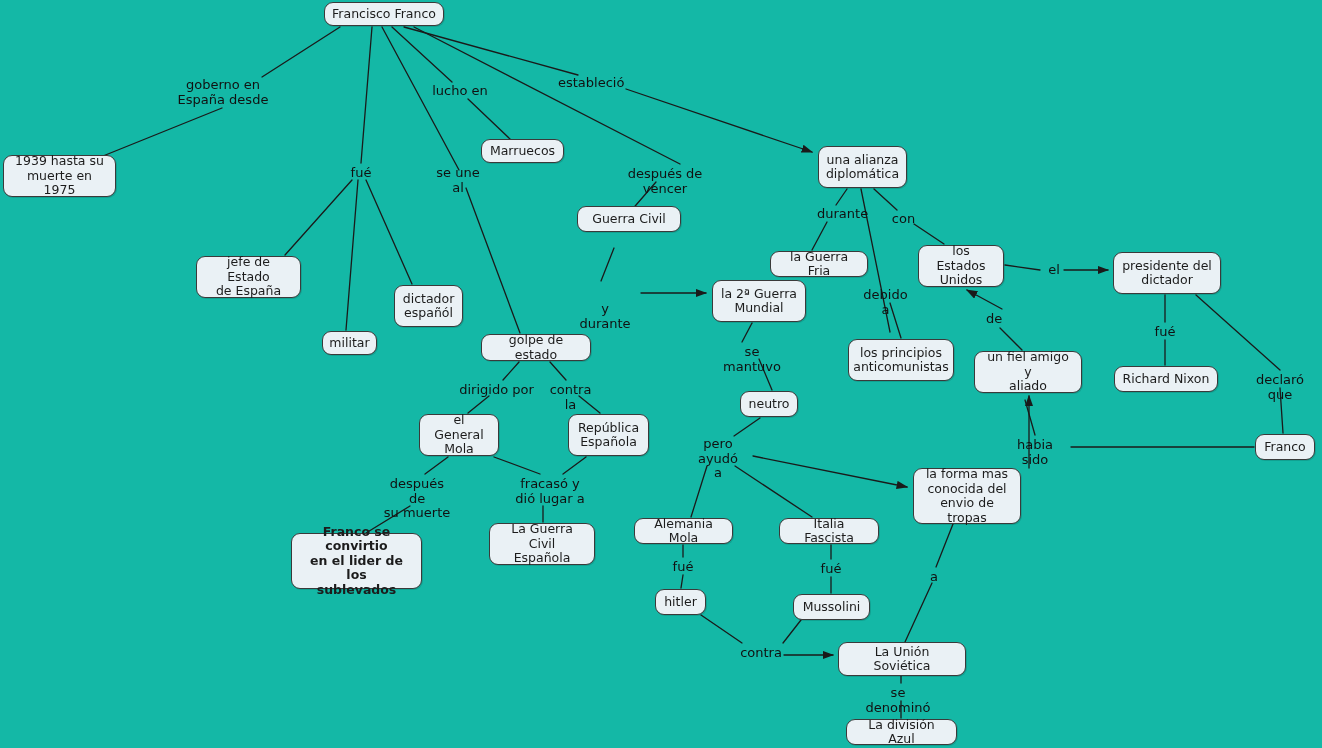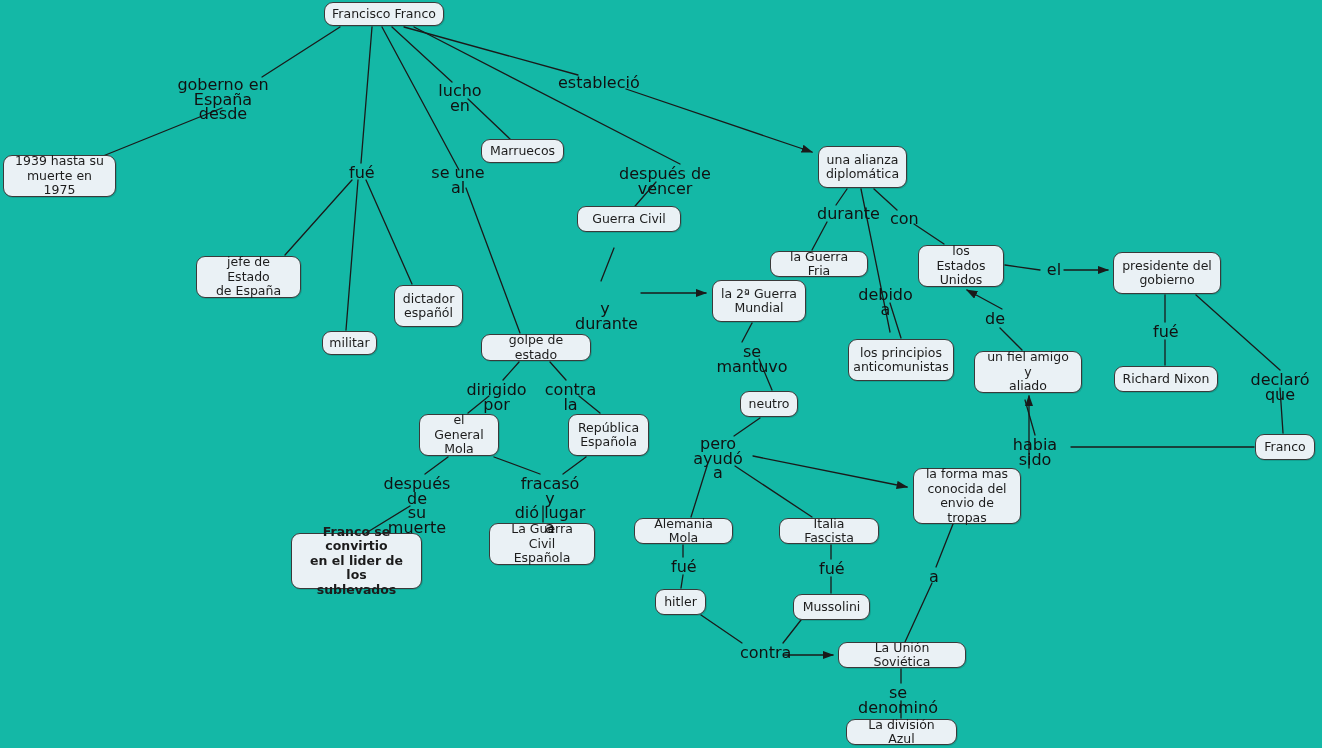--- a/index.html
+++ b/index.html
@@ -41,21 +41,21 @@
     align-items: center;
     justify-content: center;
     padding: 3px 7px;
     white-space: pre-line;
     box-shadow: 1px 1px 0 rgba(0,0,0,0.12);
     z-index: 5;
   }
   .linklabel {
     position: absolute;
     color: #111111;
-    font-size: 16px;
+    font-size: 13px;
     line-height: 14.5px;
     text-align: center;
     background: transparent;
     white-space: pre-line;
     z-index: 6;
     pointer-events: none;
   }
 </style>
 </head>
 <body>
@@ -142,21 +142,21 @@
       <div class="node" style="left: 481px; top: 334px; width: 110px; height: 27px;">golpe de estado</div>
       <div class="node" style="left: 577px; top: 206px; width: 104px; height: 26px;">Guerra Civil</div>
       <div class="node" style="left: 818px; top: 146px; width: 89px; height: 42px;">una alianza
 diplomática</div>
       <div class="node" style="left: 770px; top: 251px; width: 98px; height: 26px;">la Guerra Fria</div>
       <div class="node" style="left: 712px; top: 280px; width: 94px; height: 42px;">la 2ª Guerra
 Mundial</div>
       <div class="node" style="left: 918px; top: 245px; width: 86px; height: 42px;">los Estados
 Unidos</div>
       <div class="node" style="left: 1113px; top: 252px; width: 108px; height: 42px;">presidente del
-gobierno</div>
+dictador</div>
       <div class="node" style="left: 848px; top: 339px; width: 106px; height: 42px;">los principios
 anticomunistas</div>
       <div class="node" style="left: 974px; top: 351px; width: 108px; height: 42px;">un fiel amigo y
 aliado</div>
       <div class="node" style="left: 1114px; top: 366px; width: 104px; height: 26px;">Richard Nixon</div>
       <div class="node" style="left: 1255px; top: 434px; width: 60px; height: 26px;">Franco</div>
       <div class="node" style="left: 740px; top: 391px; width: 58px; height: 26px;">neutro</div>
       <div class="node" style="left: 419px; top: 414px; width: 80px; height: 42px;">el General
 Mola</div>
       <div class="node" style="left: 568px; top: 414px; width: 81px; height: 42px;">República
@@ -166,21 +166,21 @@
 sublevados</div>
       <div class="node" style="left: 489px; top: 523px; width: 106px; height: 42px;">La Guerra Civil
 Española</div>
       <div class="node" style="left: 634px; top: 518px; width: 99px; height: 26px;">Alemania Mola</div>
       <div class="node" style="left: 779px; top: 518px; width: 100px; height: 26px;">Italia Fascista</div>
       <div class="node" style="left: 913px; top: 468px; width: 108px; height: 56px;">la forma mas
 conocida del
 envio de tropas</div>
       <div class="node" style="left: 655px; top: 589px; width: 51px; height: 26px;">hitler</div>
       <div class="node" style="left: 793px; top: 594px; width: 77px; height: 26px;">Mussolini</div>
-      <div class="node" style="left: 838px; top: 642px; width: 128px; height: 26px;">La Unión Soviética</div>
+      <div class="node" style="left: 838px; top: 642px; width: 128px; height: 34px;">La Unión Soviética</div>
       <div class="node" style="left: 846px; top: 719px; width: 111px; height: 26px;">La división Azul</div>
     </div>
   <div id="labels-group">
       <div class="linklabel" style="left: 176px; top: 78px; width: 94px;">goberno en
 España desde</div>
       <div class="linklabel" style="left: 432px; top: 84px; width: 56px;">lucho en</div>
       <div class="linklabel" style="left: 558px; top: 76px; width: 64px;">estableció</div>
       <div class="linklabel" style="left: 349px; top: 166px; width: 24px;">fué</div>
       <div class="linklabel" style="left: 429px; top: 166px; width: 58px;">se une al</div>
       <div class="linklabel" style="left: 608px; top: 167px; width: 114px;">después de vencer</div>

